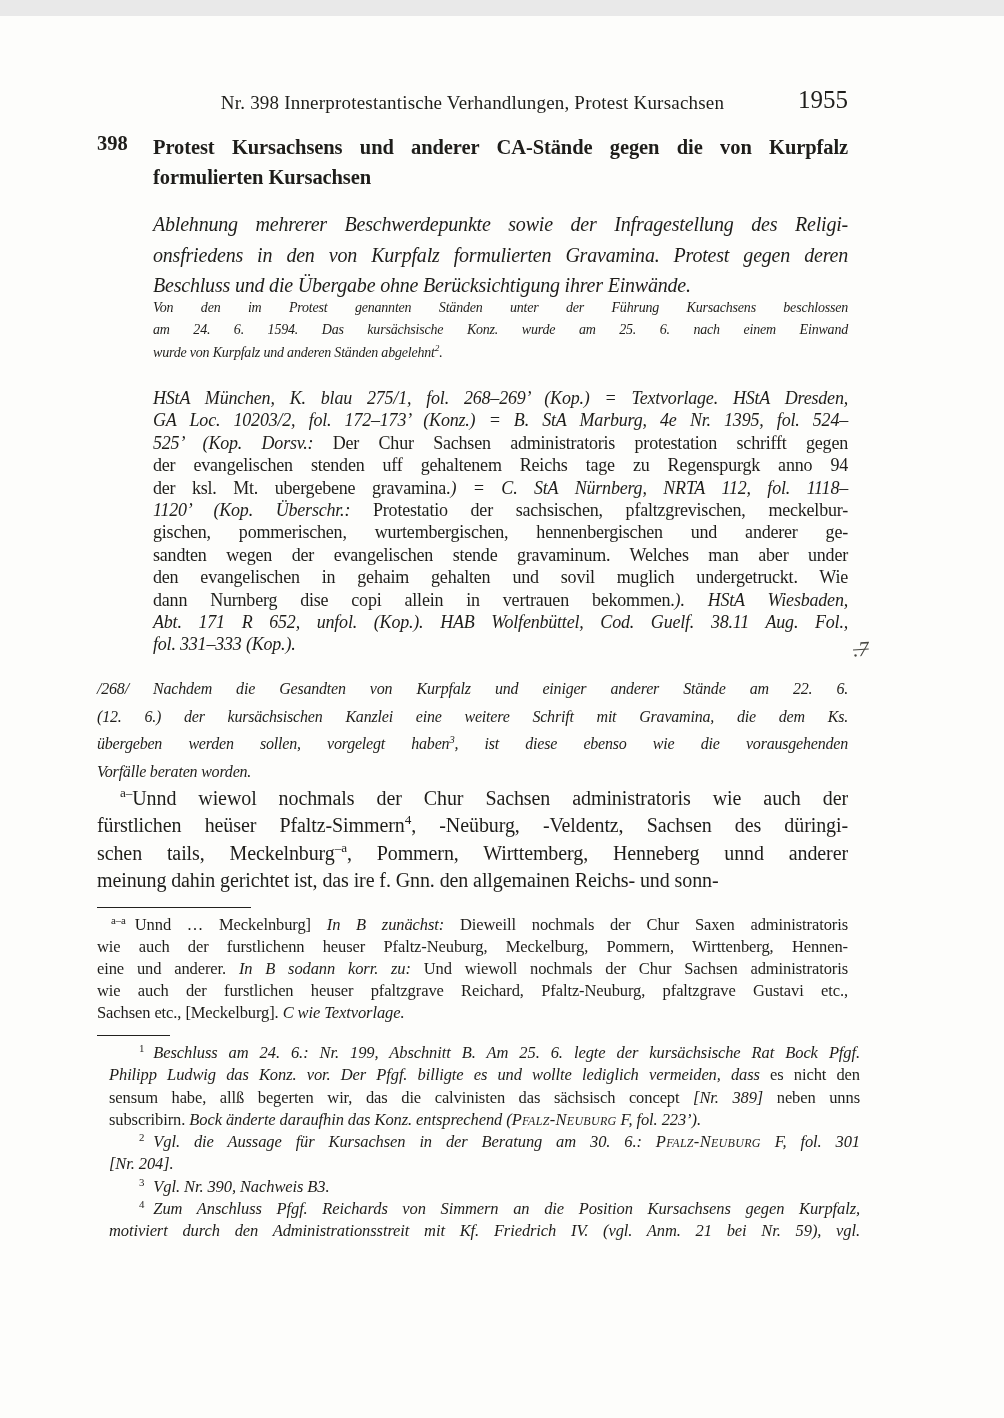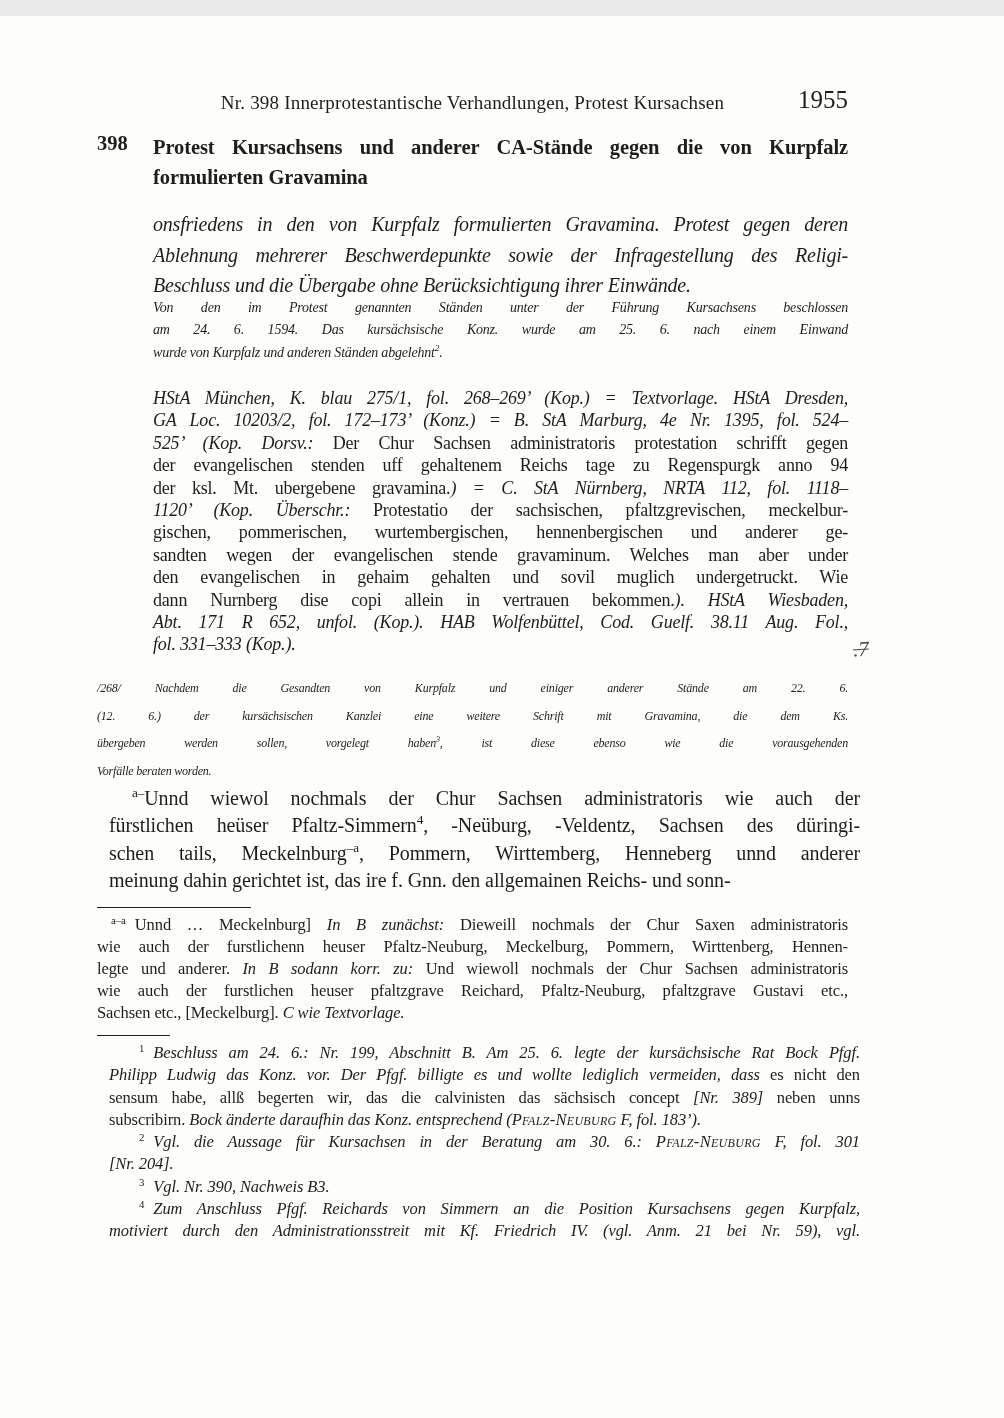--- a/index.html
+++ b/index.html
@@ -35,22 +35,22 @@
 
   .summary{top:193px;left:56px;width:695px;font-style:italic;font-size:20px;line-height:30.5px;letter-spacing:-.2px;}
   .prov{top:281px;left:56px;width:695px;font-style:italic;font-size:14px;line-height:22.4px;letter-spacing:-.2px;}
   .source{top:371px;left:56px;width:695px;font-style:italic;font-size:18px;line-height:22.4px;letter-spacing:-.2px;}
 
   .marginal{
     position:absolute;left:756px;top:621px;font-size:21px;font-style:italic;color:#474741;
     text-decoration:line-through;text-decoration-thickness:1.3px;transform:rotate(-4deg);
   }
 
-  .intro{top:659px;left:0;width:751px;font-style:italic;font-size:12px;line-height:27.5px;letter-spacing:-.2px;}
-  .maintext{top:769px;left:12px;width:751px;font-size:20px;line-height:27.4px;letter-spacing:-.1px;}
+  .intro{top:659px;left:0;width:751px;font-style:italic;font-size:16px;line-height:27.5px;letter-spacing:-.2px;}
+  .maintext{top:769px;left:0;width:751px;font-size:20px;line-height:27.4px;letter-spacing:-.1px;}
 
   .rule{position:absolute;border-top:1.6px solid #22211e;height:0;}
   .rule-apparatus{top:891px;left:0;width:154px;}
   .rule-footnote{top:1019px;left:0;width:73px;}
 
   .apparatus{top:898px;left:0;width:751px;font-size:16.5px;line-height:22px;letter-spacing:-.1px;}
   .footnote{left:12px;width:751px;font-size:16.5px;line-height:22.3px;letter-spacing:-.1px;}
   .fn1{top:1026px;}
   .fn2{top:1115px;}
   .fn3{top:1160px;}
@@ -64,27 +64,27 @@
 
     <div class="header">
       <span class="running-title">Nr. 398 Innerprotestantische Verhandlungen, Protest Kursachsen</span>
       <span class="page-number">1955</span>
     </div>
 
     <div class="title-block">
       <span class="doc-number">398</span>
       <div class="title-text">
           <div class="line"><span>Protest Kursachsens und anderer CA-Stände gegen die von Kurpfalz</span></div>
-          <div class="line last"><span>formulierten Gravamina</span></div>
+          <div class="line last"><span>formulierten Kursachsen</span></div>
         </div>
     </div>
 
     <div class="block summary">
+        <div class="line"><span>Ablehnung mehrerer Beschwerdepunkte sowie der Infragestellung des Religi-</span></div>
         <div class="line"><span>onsfriedens in den von Kurpfalz formulierten Gravamina. Protest gegen deren</span></div>
-        <div class="line"><span>Ablehnung mehrerer Beschwerdepunkte sowie der Infragestellung des Religi-</span></div>
         <div class="line last"><span>Beschluss und die Übergabe ohne Berücksichtigung ihrer Einwände.</span></div>
       </div>
 
     <div class="block prov">
         <div class="line"><span>Von den im Protest genannten Ständen unter der Führung Kursachsens beschlossen</span></div>
         <div class="line"><span>am 24. 6. 1594. Das kursächsische Konz. wurde am 25. 6. nach einem Einwand</span></div>
         <div class="line last"><span>wurde von Kurpfalz und anderen Ständen abgelehnt</span><span class="run-supi">2</span><span>.</span></div>
       </div>
 
     <div class="block source">
@@ -116,32 +116,32 @@
         <div class="line"><span>fürstlichen heüser Pfaltz-Simmern</span><span class="run-sup">4</span><span>, -Neüburg, -Veldentz, Sachsen des düringi-</span></div>
         <div class="line"><span>schen tails, Meckelnburg</span><span class="run-sup">–a</span><span>, Pommern, Wirttemberg, Henneberg unnd anderer</span></div>
         <div class="line last"><span>meinung dahin gerichtet ist, das ire f. Gnn. den allgemainen Reichs- und sonn-</span></div>
       </div>
 
     <div class="rule rule-apparatus"></div>
 
     <div class="block apparatus">
         <div class="line" style="text-indent: 14px;"><span class="run-fnum">a–a</span><span>Unnd … Meckelnburg] </span><span class="run-i">In B zunächst: </span><span>Dieweill nochmals der Chur Saxen administratoris</span></div>
         <div class="line"><span>wie auch der furstlichenn heuser Pfaltz-Neuburg, Meckelburg, Pommern, Wirttenberg, Hennen-</span></div>
-        <div class="line"><span>legte und anderer. </span><span class="run-i">In B sodann korr. zu: </span><span>Und wiewoll nochmals der Chur Sachsen administratoris</span></div>
+        <div class="line"><span>eine und anderer. </span><span class="run-i">In B sodann korr. zu: </span><span>Und wiewoll nochmals der Chur Sachsen administratoris</span></div>
         <div class="line"><span>wie auch der furstlichen heuser pfaltzgrave Reichard, Pfaltz-Neuburg, pfaltzgrave Gustavi etc.,</span></div>
         <div class="line last"><span>Sachsen etc., [Meckelburg]. </span><span class="run-i">C wie Textvorlage.</span></div>
       </div>
 
     <div class="rule rule-footnote"></div>
 
     <div class="block footnote fn1">
         <div class="line" style="text-indent: 30px;"><span class="run-fnum">1</span><span class="run-i">Beschluss am 24. 6.: Nr. 199, Abschnitt B. Am 25. 6. legte der kursächsische Rat Bock Pfgf.</span></div>
         <div class="line"><span class="run-i">Philipp Ludwig das Konz. vor. Der Pfgf. billigte es und wollte lediglich vermeiden, dass</span><span> es nicht den</span></div>
         <div class="line"><span>sensum habe, allß begerten wir, das die calvinisten das sächsisch concept </span><span class="run-i">[Nr. 389]</span><span> neben unns</span></div>
-        <div class="line last"><span>subscribirn. </span><span class="run-i">Bock änderte daraufhin das Konz. entsprechend (</span><span class="run-sci">Pfalz-Neuburg</span><span class="run-i"> F, fol. 183’).</span></div>
+        <div class="line last"><span>subscribirn. </span><span class="run-i">Bock änderte daraufhin das Konz. entsprechend (</span><span class="run-sci">Pfalz-Neuburg</span><span class="run-i"> F, fol. 223’).</span></div>
       </div>
     <div class="block footnote fn2">
         <div class="line" style="text-indent: 30px;"><span class="run-fnum">2</span><span class="run-i">Vgl. die Aussage für Kursachsen in der Beratung am 30. 6.: </span><span class="run-sci">Pfalz-Neuburg</span><span class="run-i"> F, fol. 301</span></div>
         <div class="line last"><span class="run-i">[Nr. 204].</span></div>
       </div>
     <div class="block footnote fn3">
         <div class="line last" style="text-indent: 30px;"><span class="run-fnum">3</span><span class="run-i">Vgl. Nr. 390, Nachweis B3.</span></div>
       </div>
     <div class="block footnote fn4">
         <div class="line" style="text-indent: 30px;"><span class="run-fnum">4</span><span class="run-i">Zum Anschluss Pfgf. Reichards von Simmern an die Position Kursachsens gegen Kurpfalz,</span></div>

